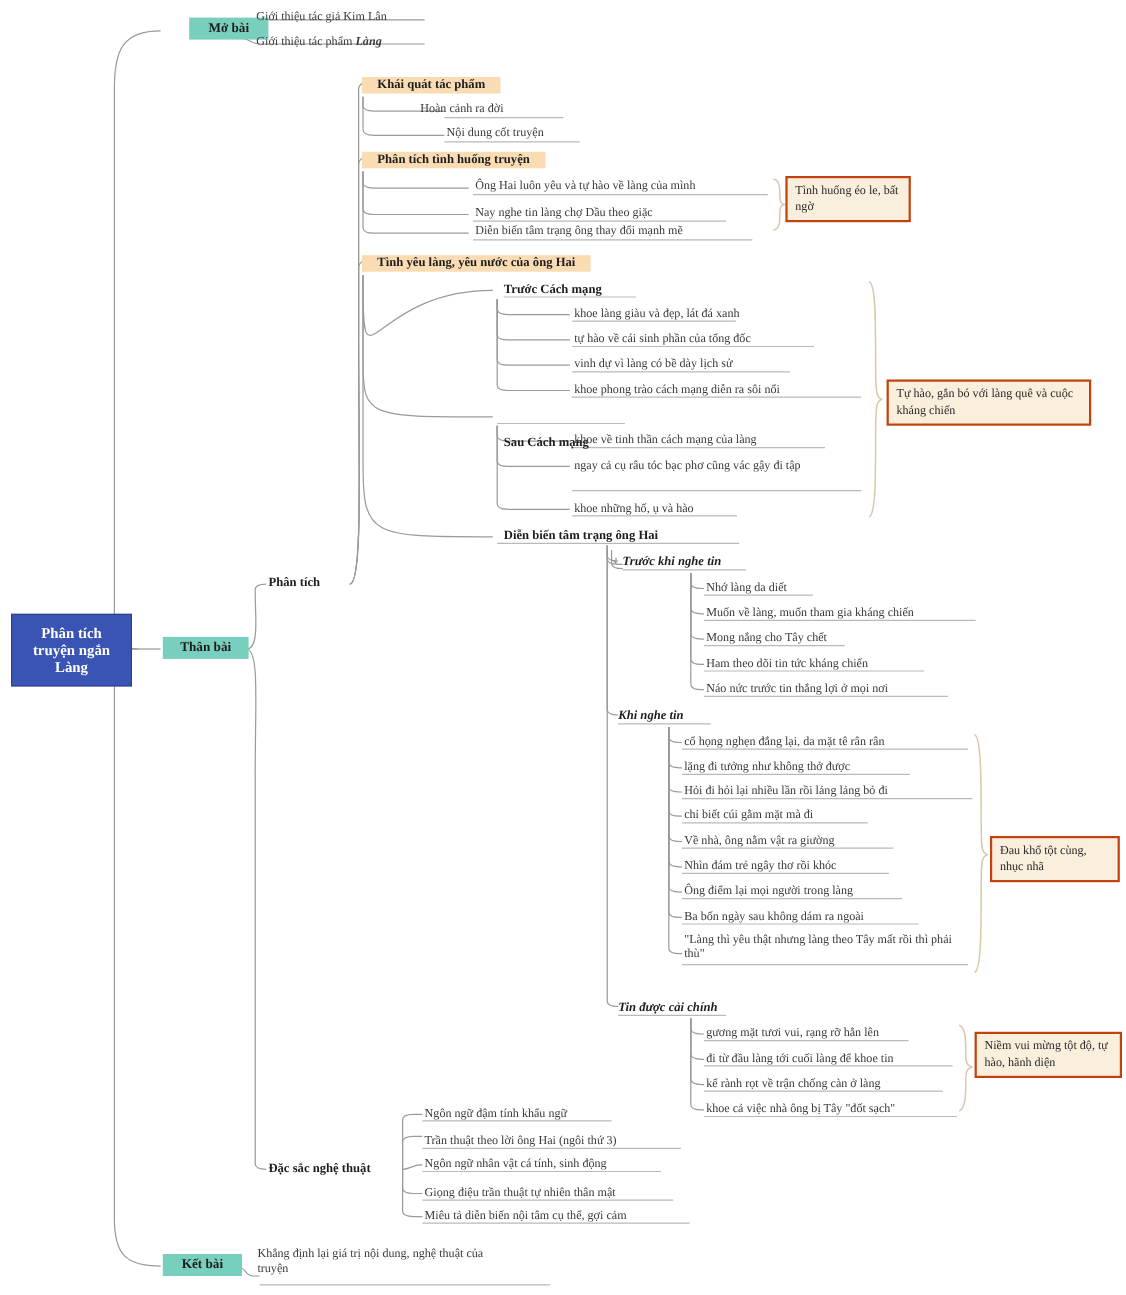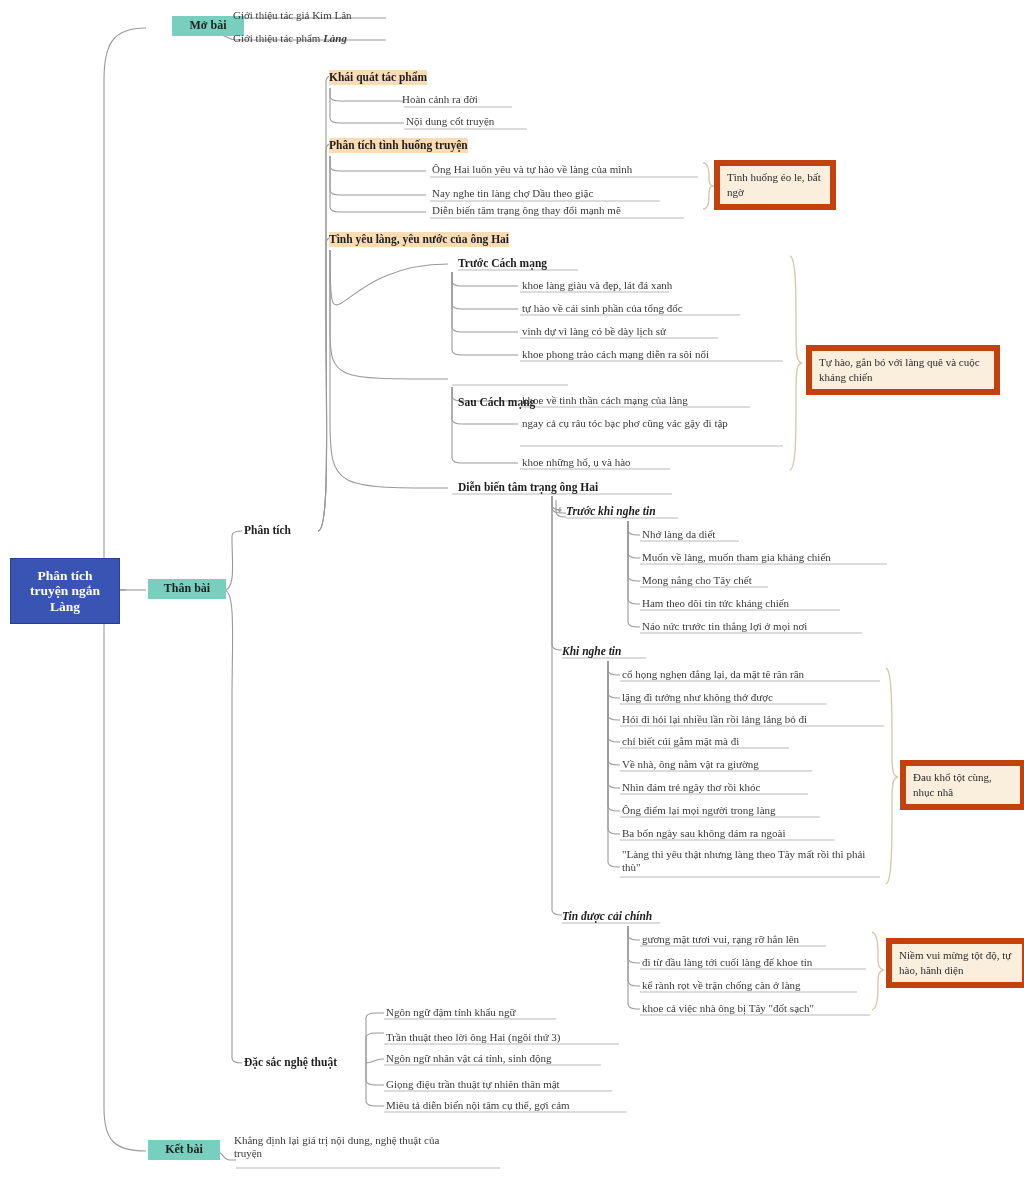--- a/index.html
+++ b/index.html
@@ -20,35 +20,35 @@
 
   
   .chip-teal{
     background:#79cfbd;color:#1d1d1d;font-weight:bold;font-size:12px;
     padding:3px 9px;text-align:center;
   }
 
   
   .chip-orange{
     background:#fadcb4;color:#1d1d1d;font-weight:bold;font-size:11.5px;
-    padding:1px 0;
+    padding:1px 14px;
   }
 
   
   .lbl-bold{font-weight:bold;font-size:11.5px;color:#1d1d1d;}
   .lbl-bolditalic{font-weight:bold;font-style:italic;font-size:11.5px;color:#1d1d1d;}
 
   
   .leaf{font-size:11px;color:#3a3a3a;}
   .leaf.wrap{white-space:normal;}
   .leaf i{font-style:italic;font-weight:bold;}
 
   
   .callout{
-    background:#faeedd;border:6px solid #c2410c;color:#2b2b2b;font-size:11px;
+    background:#faeedd;border:2px solid #c2410c;color:#2b2b2b;font-size:11px;
     padding:4px 7px;white-space:normal;line-height:1.35;
   }
 </style>
 </head>
 <body>
 
 <div id="canvas">
 
   <svg id="wires" viewBox="0 0 1024 1177" xmlns="http://www.w3.org/2000/svg">
     <g fill="none" stroke="#9a9a9a" stroke-width="1.1">
@@ -192,21 +192,21 @@
     <span>Giới thiệu tác phẩm </span><i>Làng</i>
   </div>
 
   <div class="node chip-teal" style="left:148px;top:579px;width:60px;">
     <span>Thân bài</span>
   </div>
   <div class="node lbl-bold" style="left:244px;top:524px;">Phân tích</div>
   <div class="node lbl-bold" style="left:244px;top:1056px;">Đặc sắc nghệ thuật</div>
 
   <div class="node chip-orange" style="left:329px;top:70px;">Khái quát tác phẩm</div>
-  <div class="node leaf" style="left:402px;top:93px;">Hoàn cảnh ra đời</div>
+  <div class="node leaf" style="left:382px;top:93px;">Hoàn cảnh ra đời</div>
   <div class="node leaf" style="left:406px;top:115px;">Nội dung cốt truyện</div>
 
   <div class="node chip-orange" style="left:329px;top:138px;">Phân tích tình huống truyện</div>
   <div class="node leaf" style="left:432px;top:163px;">Ông Hai luôn yêu và tự hào về làng của mình</div>
   <div class="node leaf" style="left:432px;top:187px;">Nay nghe tin làng chợ Dầu theo giặc</div>
   <div class="node leaf" style="left:432px;top:204px;">Diễn biến tâm trạng ông thay đổi mạnh mẽ</div>
   <div class="node callout" style="left:714px;top:160px;width:96px;">Tình huống éo le, bất ngờ</div>
 
   <div class="node chip-orange" style="left:329px;top:232px;">Tình yêu làng, yêu nước của ông Hai</div>
 

